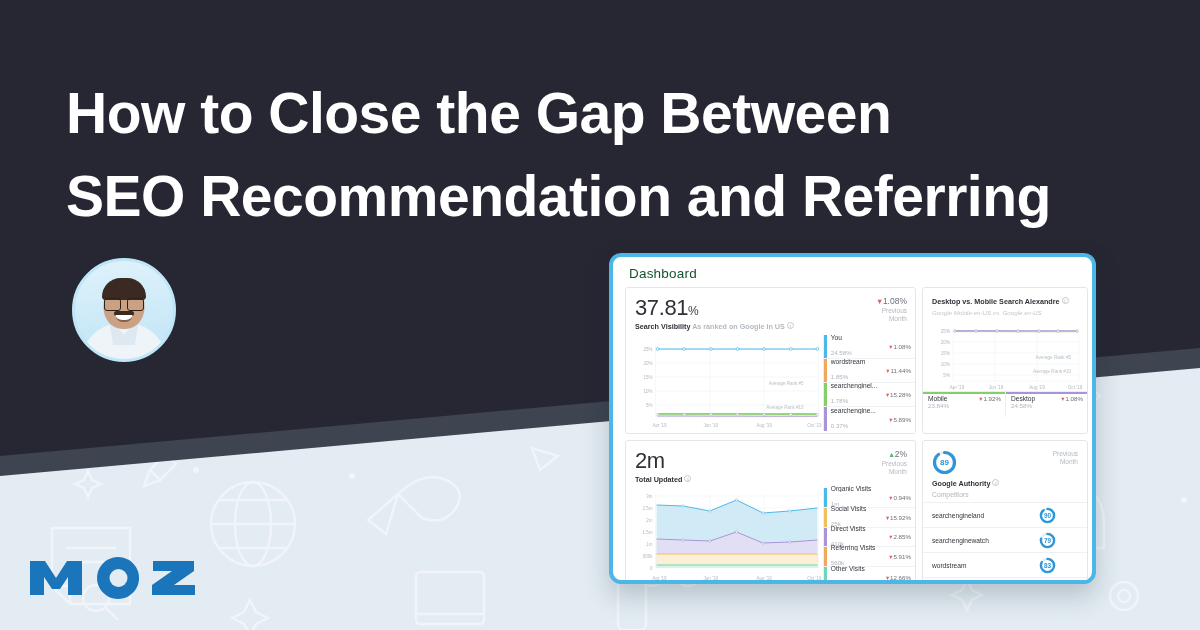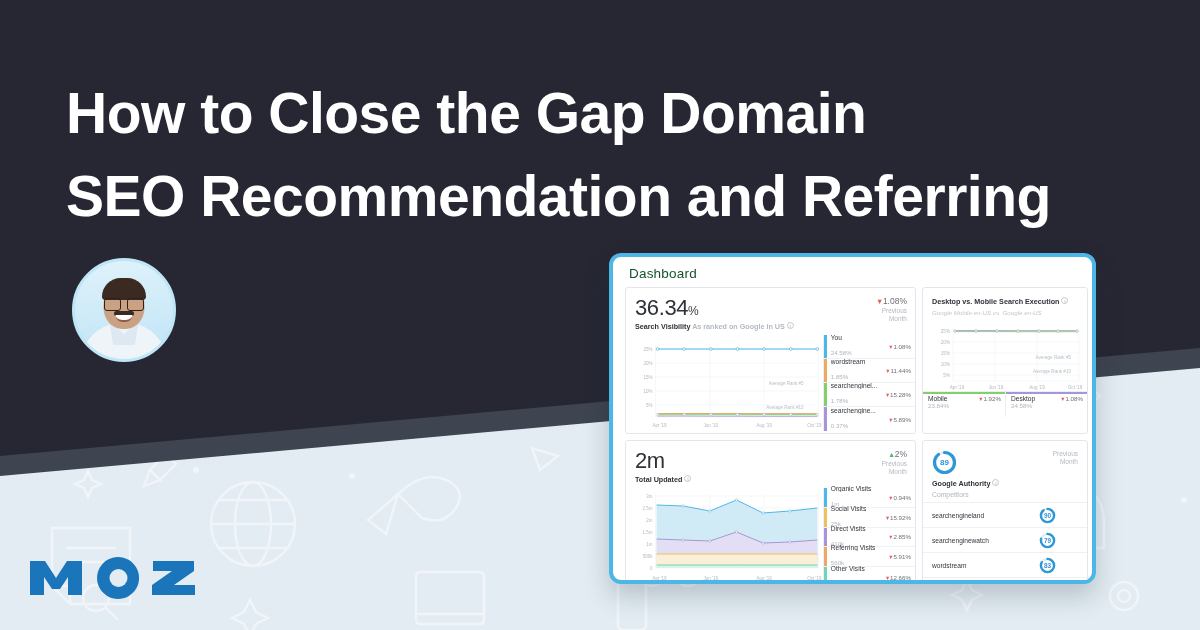--- a/index.html
+++ b/index.html
@@ -304,21 +304,21 @@
     <circle cx="906" cy="470" r="3" fill="#ffffff" stroke="none"></circle>
     <circle cx="196" cy="470" r="3" fill="#ffffff" stroke="none"></circle>
     <circle cx="1184" cy="500" r="3" fill="#ffffff" stroke="none"></circle>
   </g>
 </svg>
 
 <div class="bg-gray-band"></div>
 <div class="bg-dark"></div>
 
 <h1 class="headline">
-  <span class="l1">How to Close the Gap Domain</span>
+  <span class="l1">How to Close the Gap Between</span>
   <span class="l2">SEO Recommendation and Referring</span>
 </h1>
 
 <div class="author-row">
   <div class="avatar">
     <div class="av-body"></div>
     <div class="av-collar"></div>
     <div class="av-head"></div>
     <div class="av-hair"></div>
     <div class="av-glasses"></div>
@@ -339,21 +339,21 @@
 </div>
 
 <div class="device">
   <div class="dash-title">Dashboard</div>
 
   <div class="dash-grid">
 
     <div class="card">
       <div class="c-head">
         <div class="big-num">
-          <span>36.34</span><span class="pct">%</span>
+          <span>37.81</span><span class="pct">%</span>
         </div>
         <div class="c-sub">
           <span>Search Visibility</span>
           <span class="muted">As ranked on Google in US</span>
           <span class="info-dot">i</span>
         </div>
         <div class="delta">
           <div class="val down">1.08%</div>
           <div class="prev">
             <span>Previous</span><br>
@@ -452,21 +452,21 @@
             </div>
             <div class="lg-delta down">5.89%</div>
           </div>
         </div>
       </div>
     </div>
 
     <div class="card">
       <div class="dm-head">
         <div class="dm-title">
-          <span>Desktop vs. Mobile Search Execution</span>
+          <span>Desktop vs. Mobile Search Alexandre</span>
           <span class="info-dot">i</span>
         </div>
         <div class="dm-sub">Google Mobile en-US vs. Google en-US</div>
       </div>
       <div class="dm-chart">
         <svg viewBox="0 0 160 72" preserveAspectRatio="none">
           <g stroke="#eef1f3" stroke-width=".6">
             <line x1="28" y1="12" x2="154" y2="12"></line>
             <line x1="28" y1="23" x2="154" y2="23"></line>
             <line x1="28" y1="34" x2="154" y2="34"></line>

